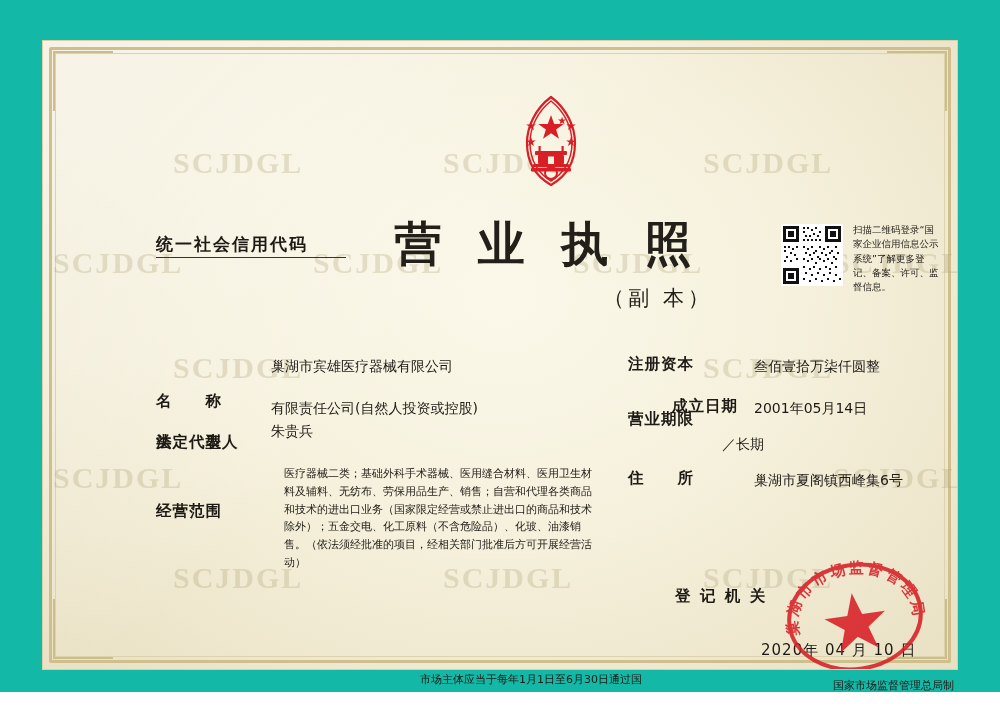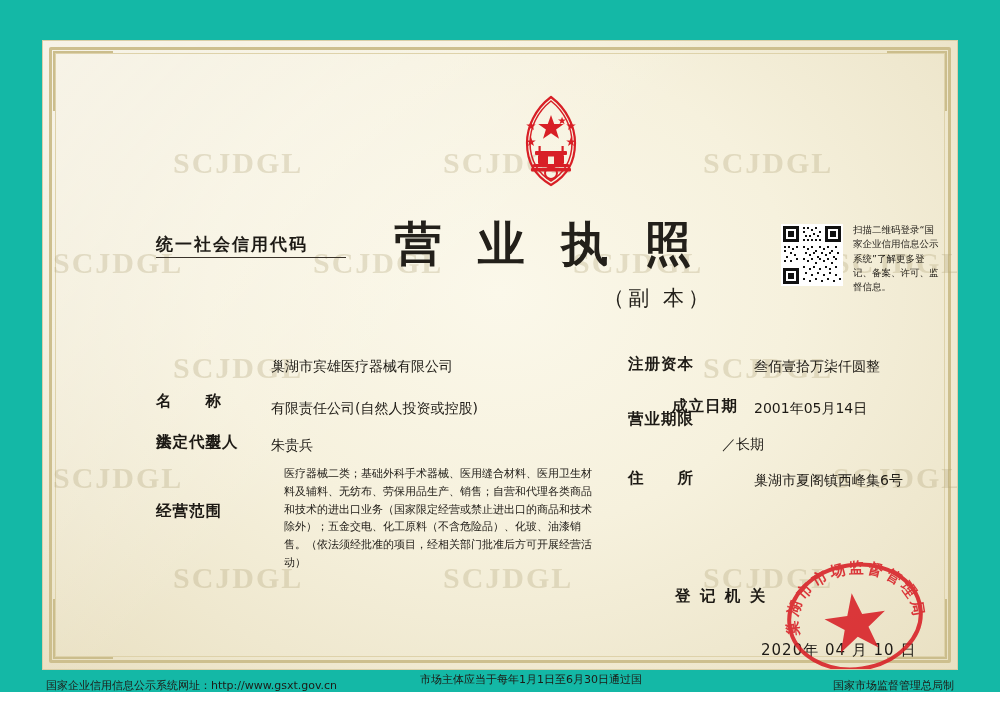--- a/index.html
+++ b/index.html
@@ -294,21 +294,21 @@
     </div>
     <div class="qr-note">扫描二维码登录“国家企业信用信息公示系统”了解更多登记、备案、许可、监督信息。</div>
 
     <div class="flabel" style="left:113px;top:313px;margin-top:37px;">名　　称</div>
     <div class="fvalue big" style="left:200px;top:315px;">巢湖市宾雄医疗器械有限公司</div>
 
     <div class="flabel" style="left:113px;top:355px;margin-top:36px;">类　　型</div>
     <div class="fvalue big" style="left:200px;top:357px;">有限责任公司(自然人投资或控股)</div>
 
     <div class="flabel" style="left:113px;top:391px;">法定代表人</div>
-    <div class="fvalue big" style="left:200px;top:394px;">朱贵兵</div>
+    <div class="fvalue big" style="left:200px;top:380px;">朱贵兵</div>
 
     <div class="flabel" style="left:113px;top:424px;margin-top:36px;">经营范围</div>
     <div class="scope">医疗器械二类；基础外科手术器械、医用缝合材料、医用卫生材料及辅料、无纺布、劳保用品生产、销售；自营和代理各类商品和技术的进出口业务（国家限定经营或禁止进出口的商品和技术除外）；五金交电、化工原料（不含危险品）、化玻、油漆销售。（依法须经批准的项目，经相关部门批准后方可开展经营活动）</div>
 
     <div class="flabel" style="left:585px;top:313px;">注册资本</div>
     <div class="fvalue big" style="left:683px;top:315px;">叁佰壹拾万柒仟圆整</div>
 
     <div class="flabel" style="left:585px;top:355px;margin-left:44px;">成立日期</div>
     <div class="fvalue big" style="left:683px;top:357px;">2001年05月14日</div>
 
@@ -330,20 +330,19 @@
           <text font-size="15" font-weight="bold" fill="#d81f26" font-family="'DejaVu Sans','Liberation Sans',sans-serif" letter-spacing="3">
             <textPath href="#sealArc" startOffset="50%" text-anchor="middle">巢湖市市场监督管理局</textPath>
           </text>
         </g>
       </svg>
     </div>
 
   </div>
 
   <div class="footer">
-    <div class="foot-l">国家企业信用信息公示系统网址：http://www.gsxt.gov.cn</div>
     <div class="foot-c">
       <div>市场主体应当于每年1月1日至6月30日通过国</div>
     </div>
     <div class="foot-r">国家市场监督管理总局制</div>
   </div>
 
 </div>
 
 </body></html>

